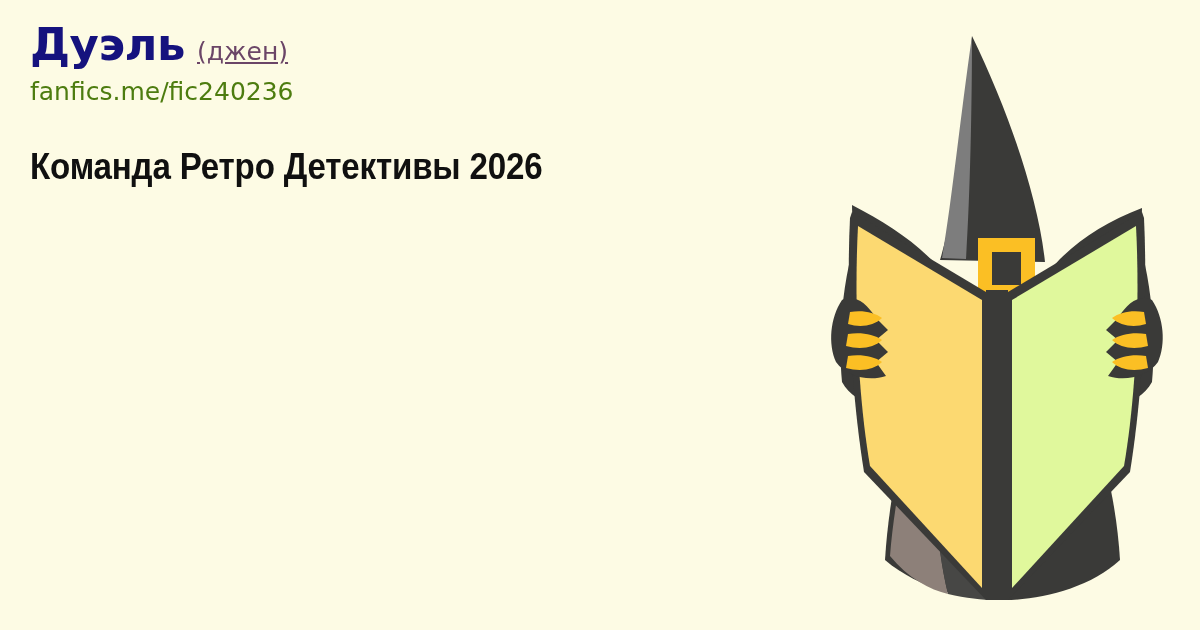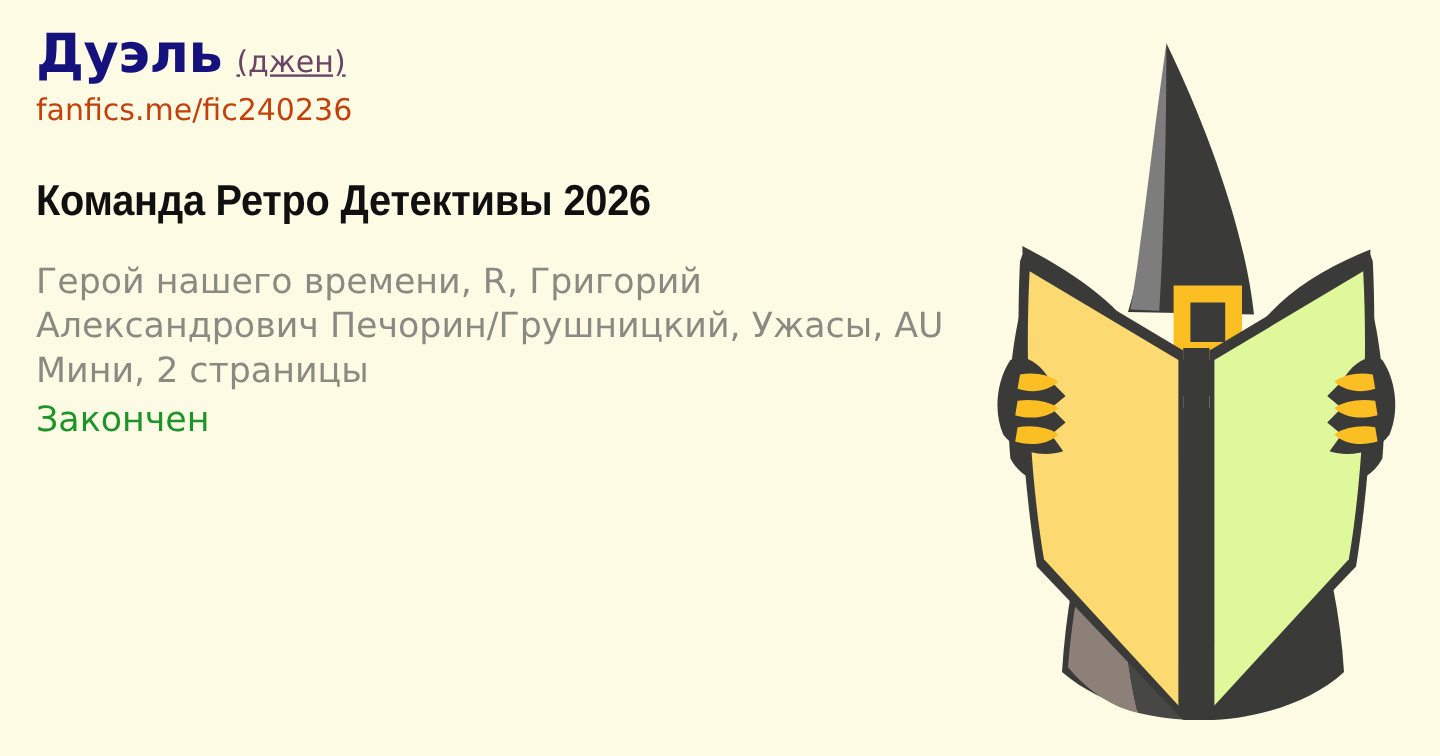--- a/index.html
+++ b/index.html
@@ -52,21 +52,21 @@
     font-size: 25px;
     color: #6b4567;
     white-space: nowrap;
     text-decoration: underline;
   }
 
   #fic-url {
     margin-top: 10px;
     font-family: "DejaVu Sans", sans-serif;
     font-size: 25px;
-    color: #c2410c;
+    color: #4d7c0f;
     letter-spacing: 0px;
     white-space: nowrap;
   }
 
   #team-title {
     margin-top: 40px;
     font-family: "Liberation Sans Narrow", "Liberation Sans", sans-serif;
     font-weight: bold;
     font-size: 36px;
     color: #101010;
@@ -121,25 +121,20 @@
 
     <div id="title-row">
       <span id="fic-title">Дуэль</span>
       <span id="fic-category">(джен)</span>
     </div>
 
     <div id="fic-url">fanfics.me/fic240236</div>
 
     <div id="team-title">Команда Ретро Детективы 2026</div>
 
-    <div id="meta-block">
-      <div class="meta-line" id="fandom-line">Герой нашего времени, R, Григорий Александрович Печорин/Грушницкий, Ужасы, AU</div>
-      <div class="meta-line">Мини, 2 страницы</div>
-      <div class="meta-line status">Закончен</div>
-    </div>
 
   </div>
 
   <div id="illustration">
     <svg viewBox="0 0 410 630" xmlns="http://www.w3.org/2000/svg">
 
       <g>
         <path d="M182 36 C 176 120, 168 200, 150 260 L 255 262 C 248 196, 218 110, 182 36 Z" fill="#3a3a38"></path>
 
         <path d="M182 36 C 170 120, 162 200, 152 258 L 176 259 C 180 196, 182 110, 182 36 Z" fill="#7d7d7d"></path>

